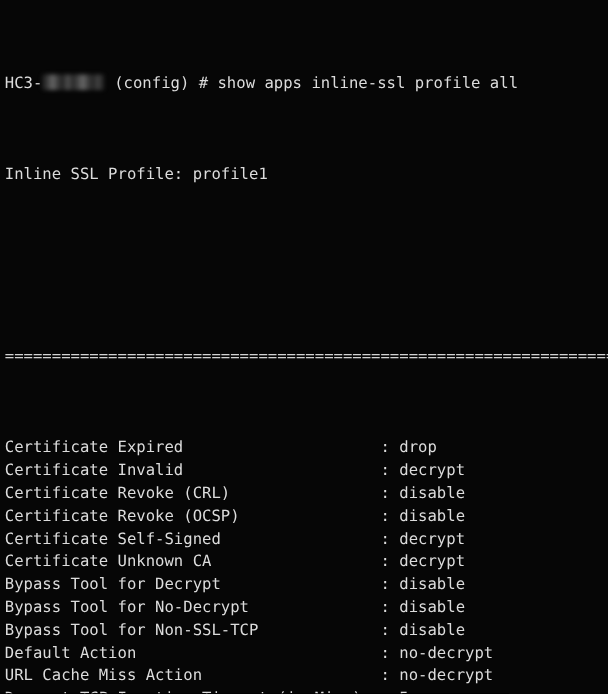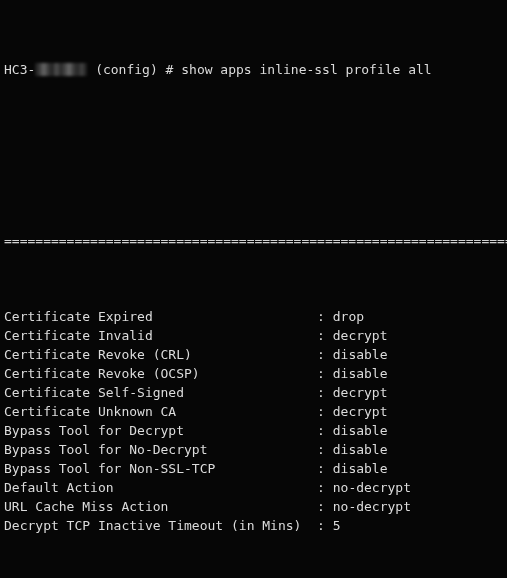--- a/index.html
+++ b/index.html
@@ -52,20 +52,21 @@
     border-radius: 1px;
   }
 </style>
 </head>
 <body>
 
 <div id="terminal">
 
   <div class="line"><span>HC3-</span><span class="redaction"></span><span> (config) # show apps inline-ssl profile all</span></div>
 
+  <div class="line">Inline SSL Profile: profile1</div>
 
   <div class="line blank"> </div>
 
   <div class="line sep">=================================================================</div>
 
   <div id="settings-block"><div class="line"><span>Certificate Expired                     </span><span>: </span><span>drop</span></div><div class="line"><span>Certificate Invalid                     </span><span>: </span><span>decrypt</span></div><div class="line"><span>Certificate Revoke (CRL)                </span><span>: </span><span>disable</span></div><div class="line"><span>Certificate Revoke (OCSP)               </span><span>: </span><span>disable</span></div><div class="line"><span>Certificate Self-Signed                 </span><span>: </span><span>decrypt</span></div><div class="line"><span>Certificate Unknown CA                  </span><span>: </span><span>decrypt</span></div><div class="line"><span>Bypass Tool for Decrypt                 </span><span>: </span><span>disable</span></div><div class="line"><span>Bypass Tool for No-Decrypt              </span><span>: </span><span>disable</span></div><div class="line"><span>Bypass Tool for Non-SSL-TCP             </span><span>: </span><span>disable</span></div><div class="line"><span>Default Action                          </span><span>: </span><span>no-decrypt</span></div><div class="line"><span>URL Cache Miss Action                   </span><span>: </span><span>no-decrypt</span></div><div class="line"><span>Decrypt TCP Inactive Timeout (in Mins)  </span><span>: </span><span>5</span></div></div>
 
   
 
   

